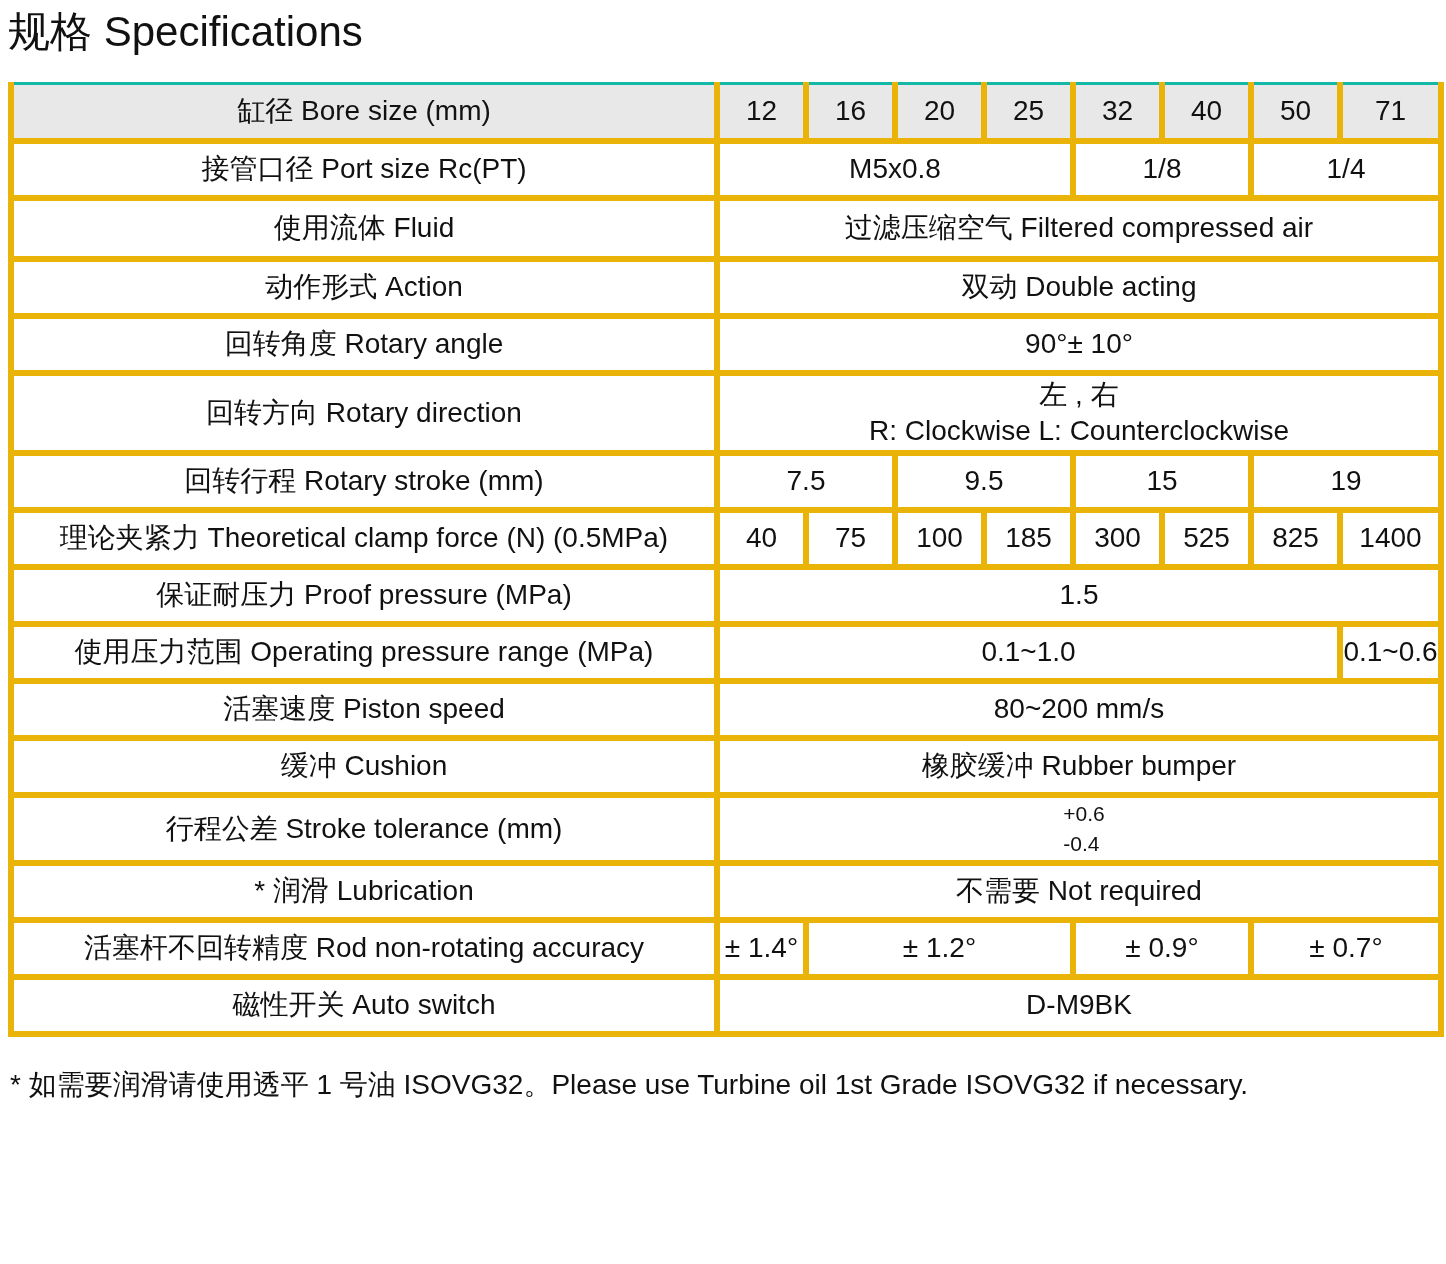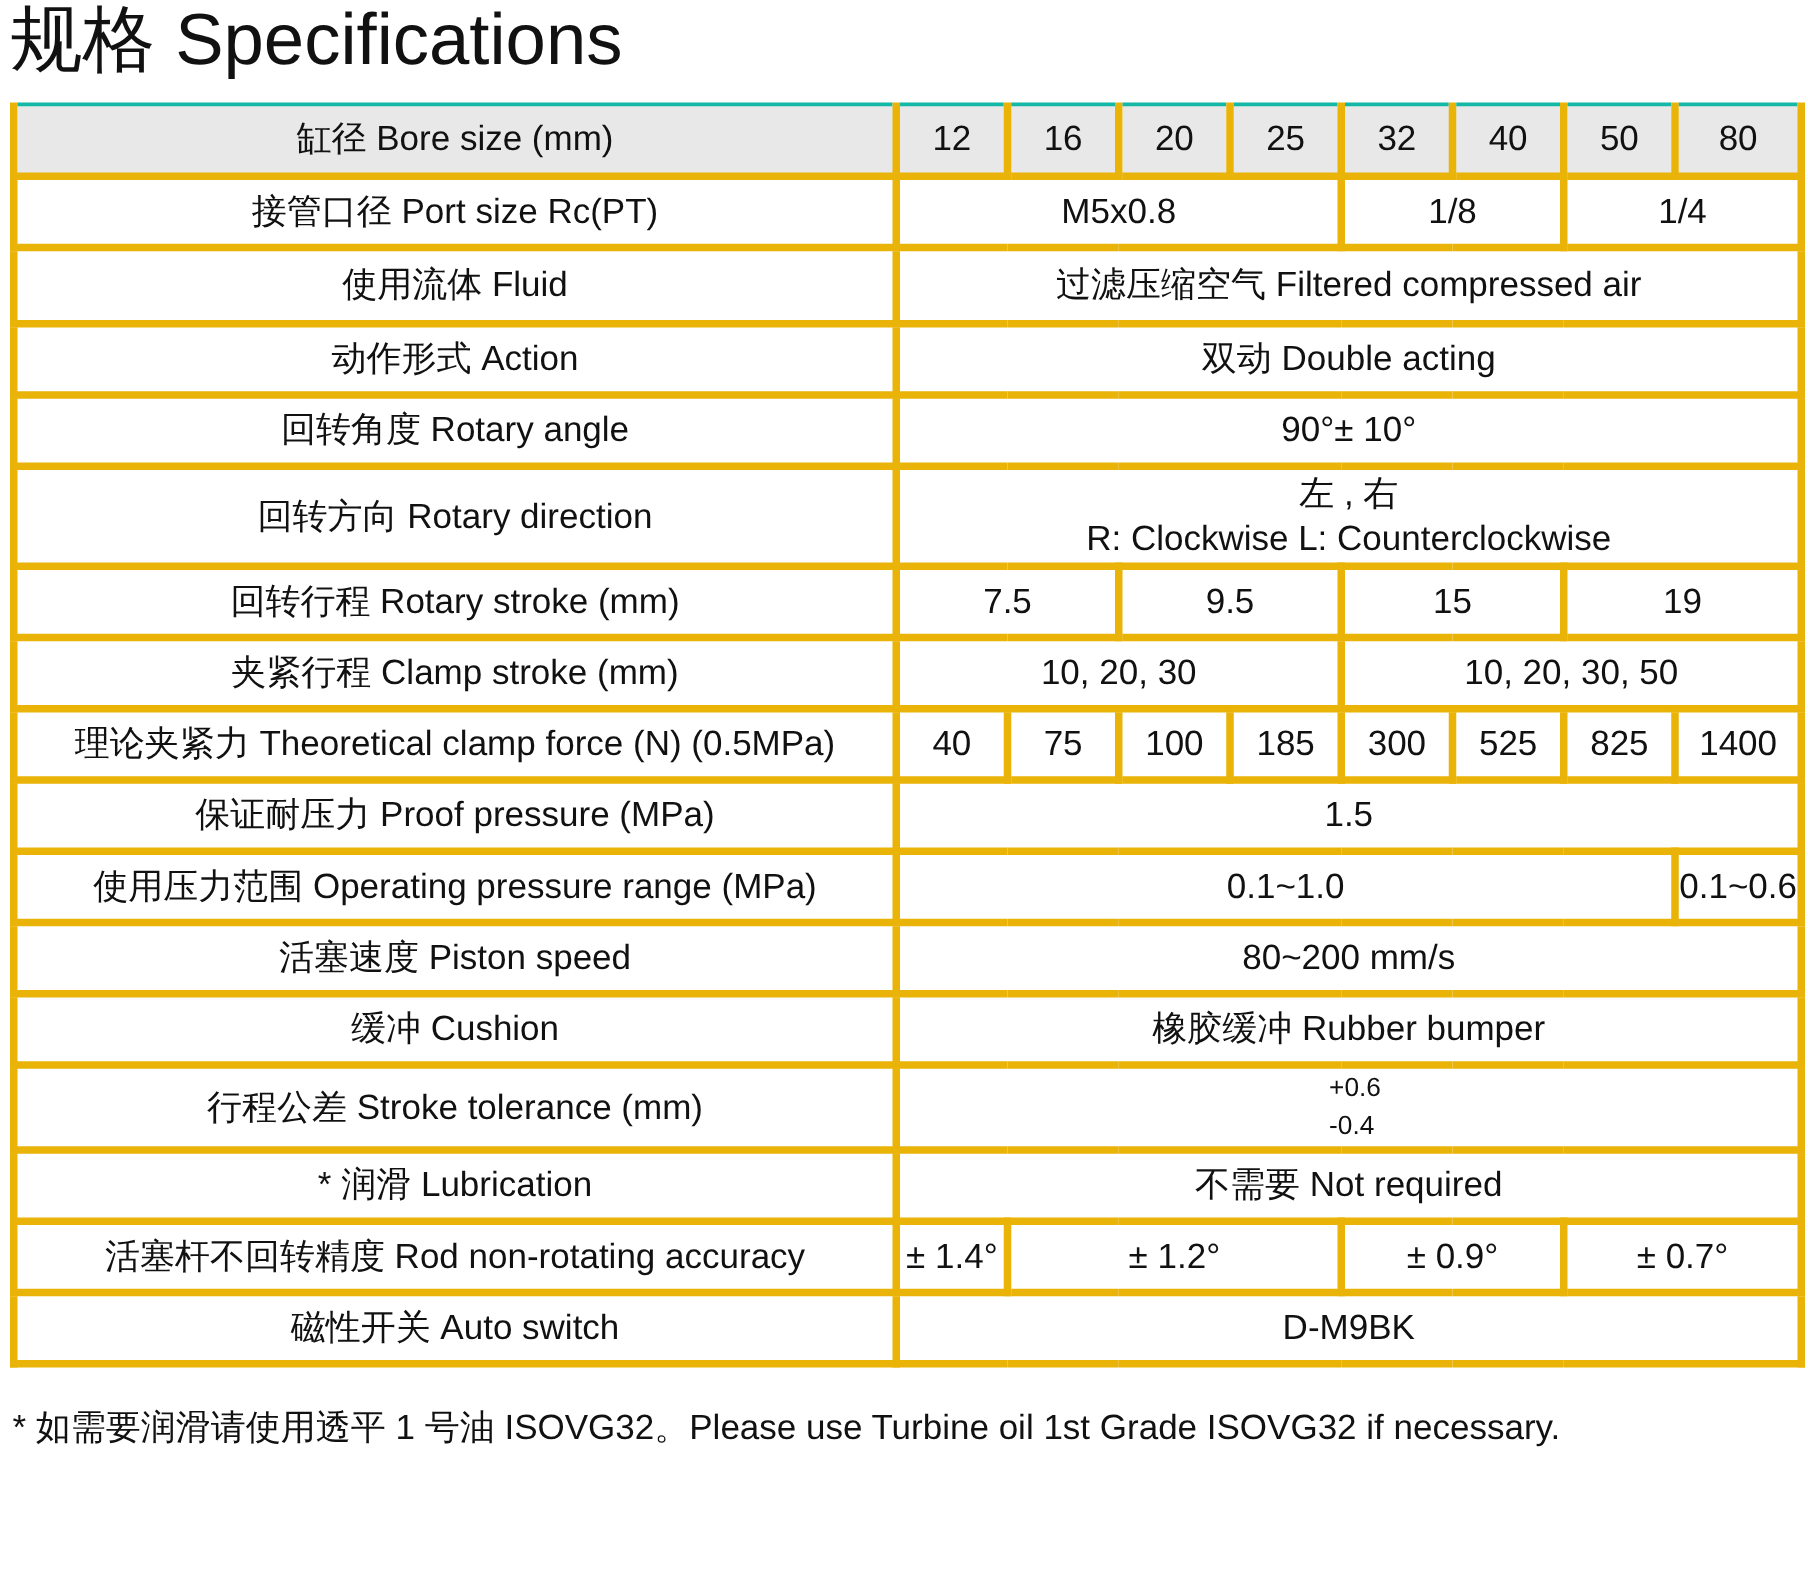--- a/index.html
+++ b/index.html
@@ -9,21 +9,21 @@
   }
   body {
     width: 1446px;
     height: 1264px;
     box-sizing: border-box;
     padding: 8px 8px 0 8px;
     font-family: "Liberation Sans", "DejaVu Sans", sans-serif;
     color: #111111;
   }
   .page-title {
-    font-size: 58px;
+    font-size: 42px;
     font-weight: 400;
     line-height: 48px;
     margin: 0 0 26px 0;
   }
   table.spec {
     border-collapse: collapse;
     table-layout: fixed;
     width: 1430px;
   }
   table.spec td {
@@ -88,21 +88,21 @@
 
     <tr class="header-row">
       <td class="label">缸径 Bore size (mm)</td>
       <td>12</td>
       <td>16</td>
       <td>20</td>
       <td>25</td>
       <td>32</td>
       <td>40</td>
       <td>50</td>
-      <td>80</td>
+      <td>71</td>
     </tr>
 
     <tr class="row">
       <td class="label">接管口径 Port size Rc(PT)</td>
       <td colspan="4">M5x0.8</td>
       <td colspan="2">1/8</td>
       <td colspan="2">1/4</td>
     </tr>
 
     <tr class="row row-fluid">
@@ -129,25 +129,20 @@
     </tr>
 
     <tr class="row">
       <td class="label">回转行程 Rotary stroke (mm)</td>
       <td colspan="2">7.5</td>
       <td colspan="2">9.5</td>
       <td colspan="2">15</td>
       <td colspan="2">19</td>
     </tr>
 
-    <tr class="row">
-      <td class="label">夹紧行程 Clamp stroke (mm)</td>
-      <td colspan="4">10, 20, 30</td>
-      <td colspan="4">10, 20, 30, 50</td>
-    </tr>
 
     <tr class="row">
       <td class="label">理论夹紧力 Theoretical clamp force (N) (0.5MPa)</td>
       <td>40</td>
       <td>75</td>
       <td>100</td>
       <td>185</td>
       <td>300</td>
       <td>525</td>
       <td>825</td>

